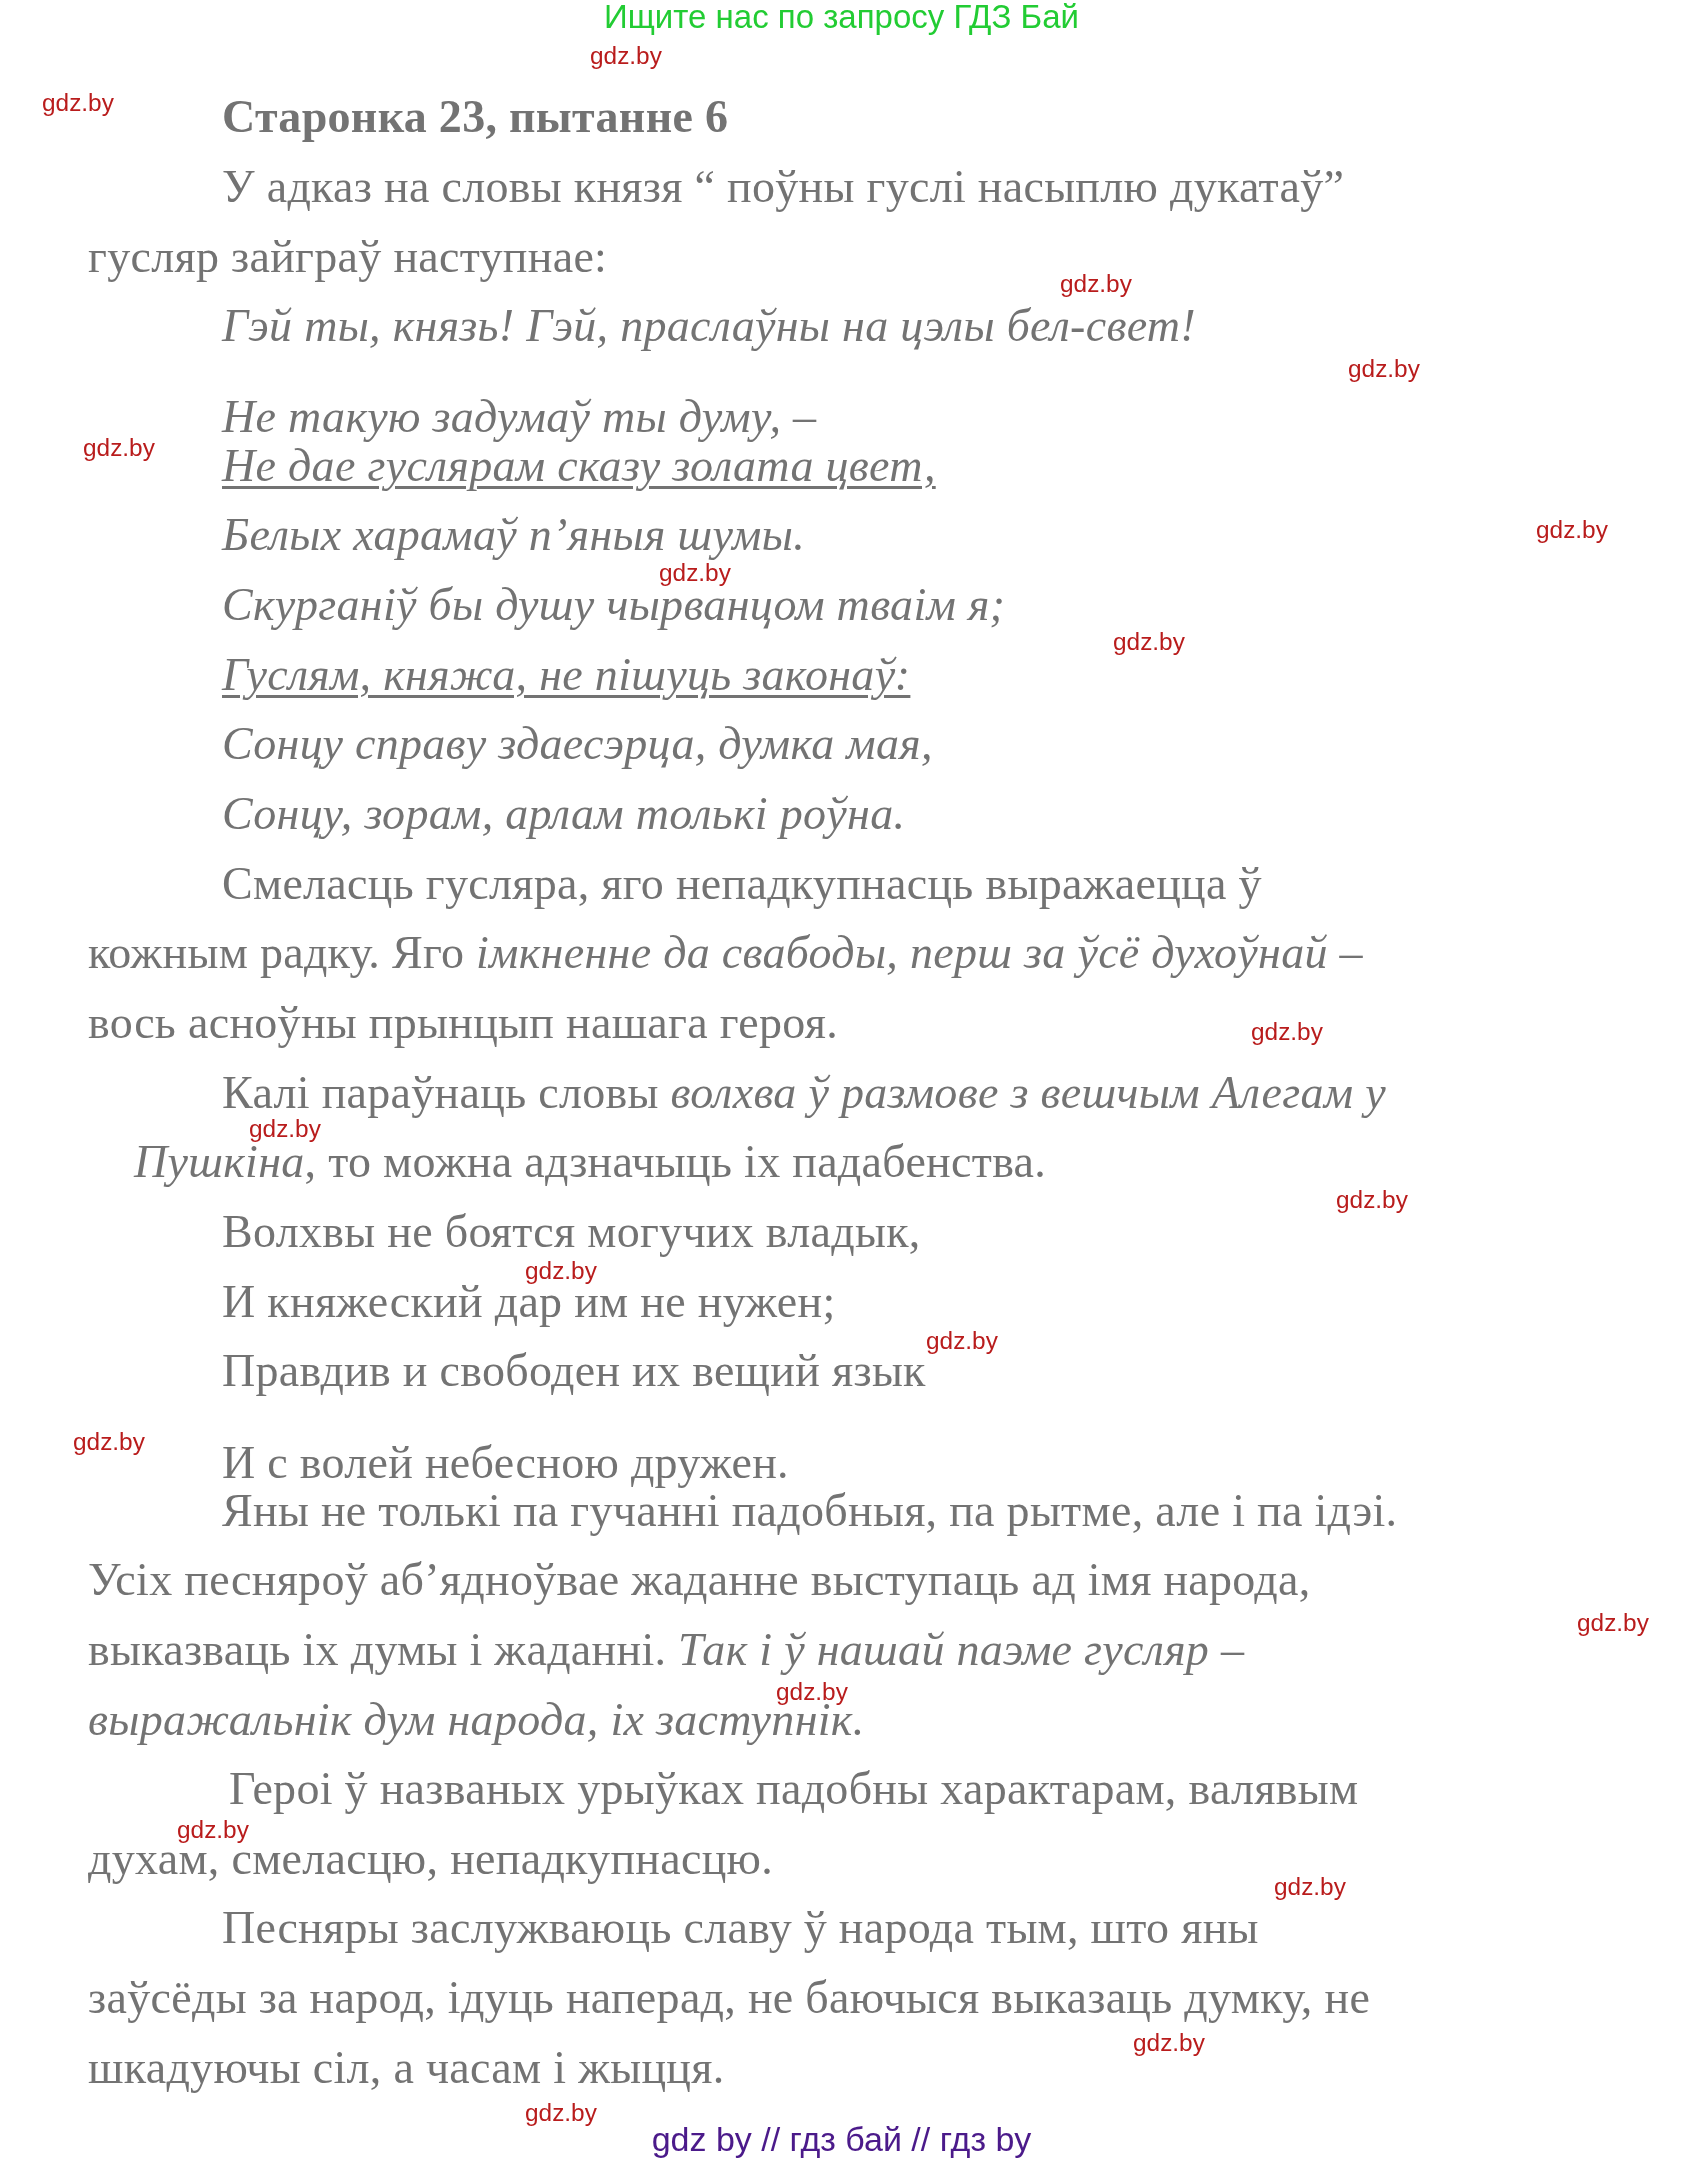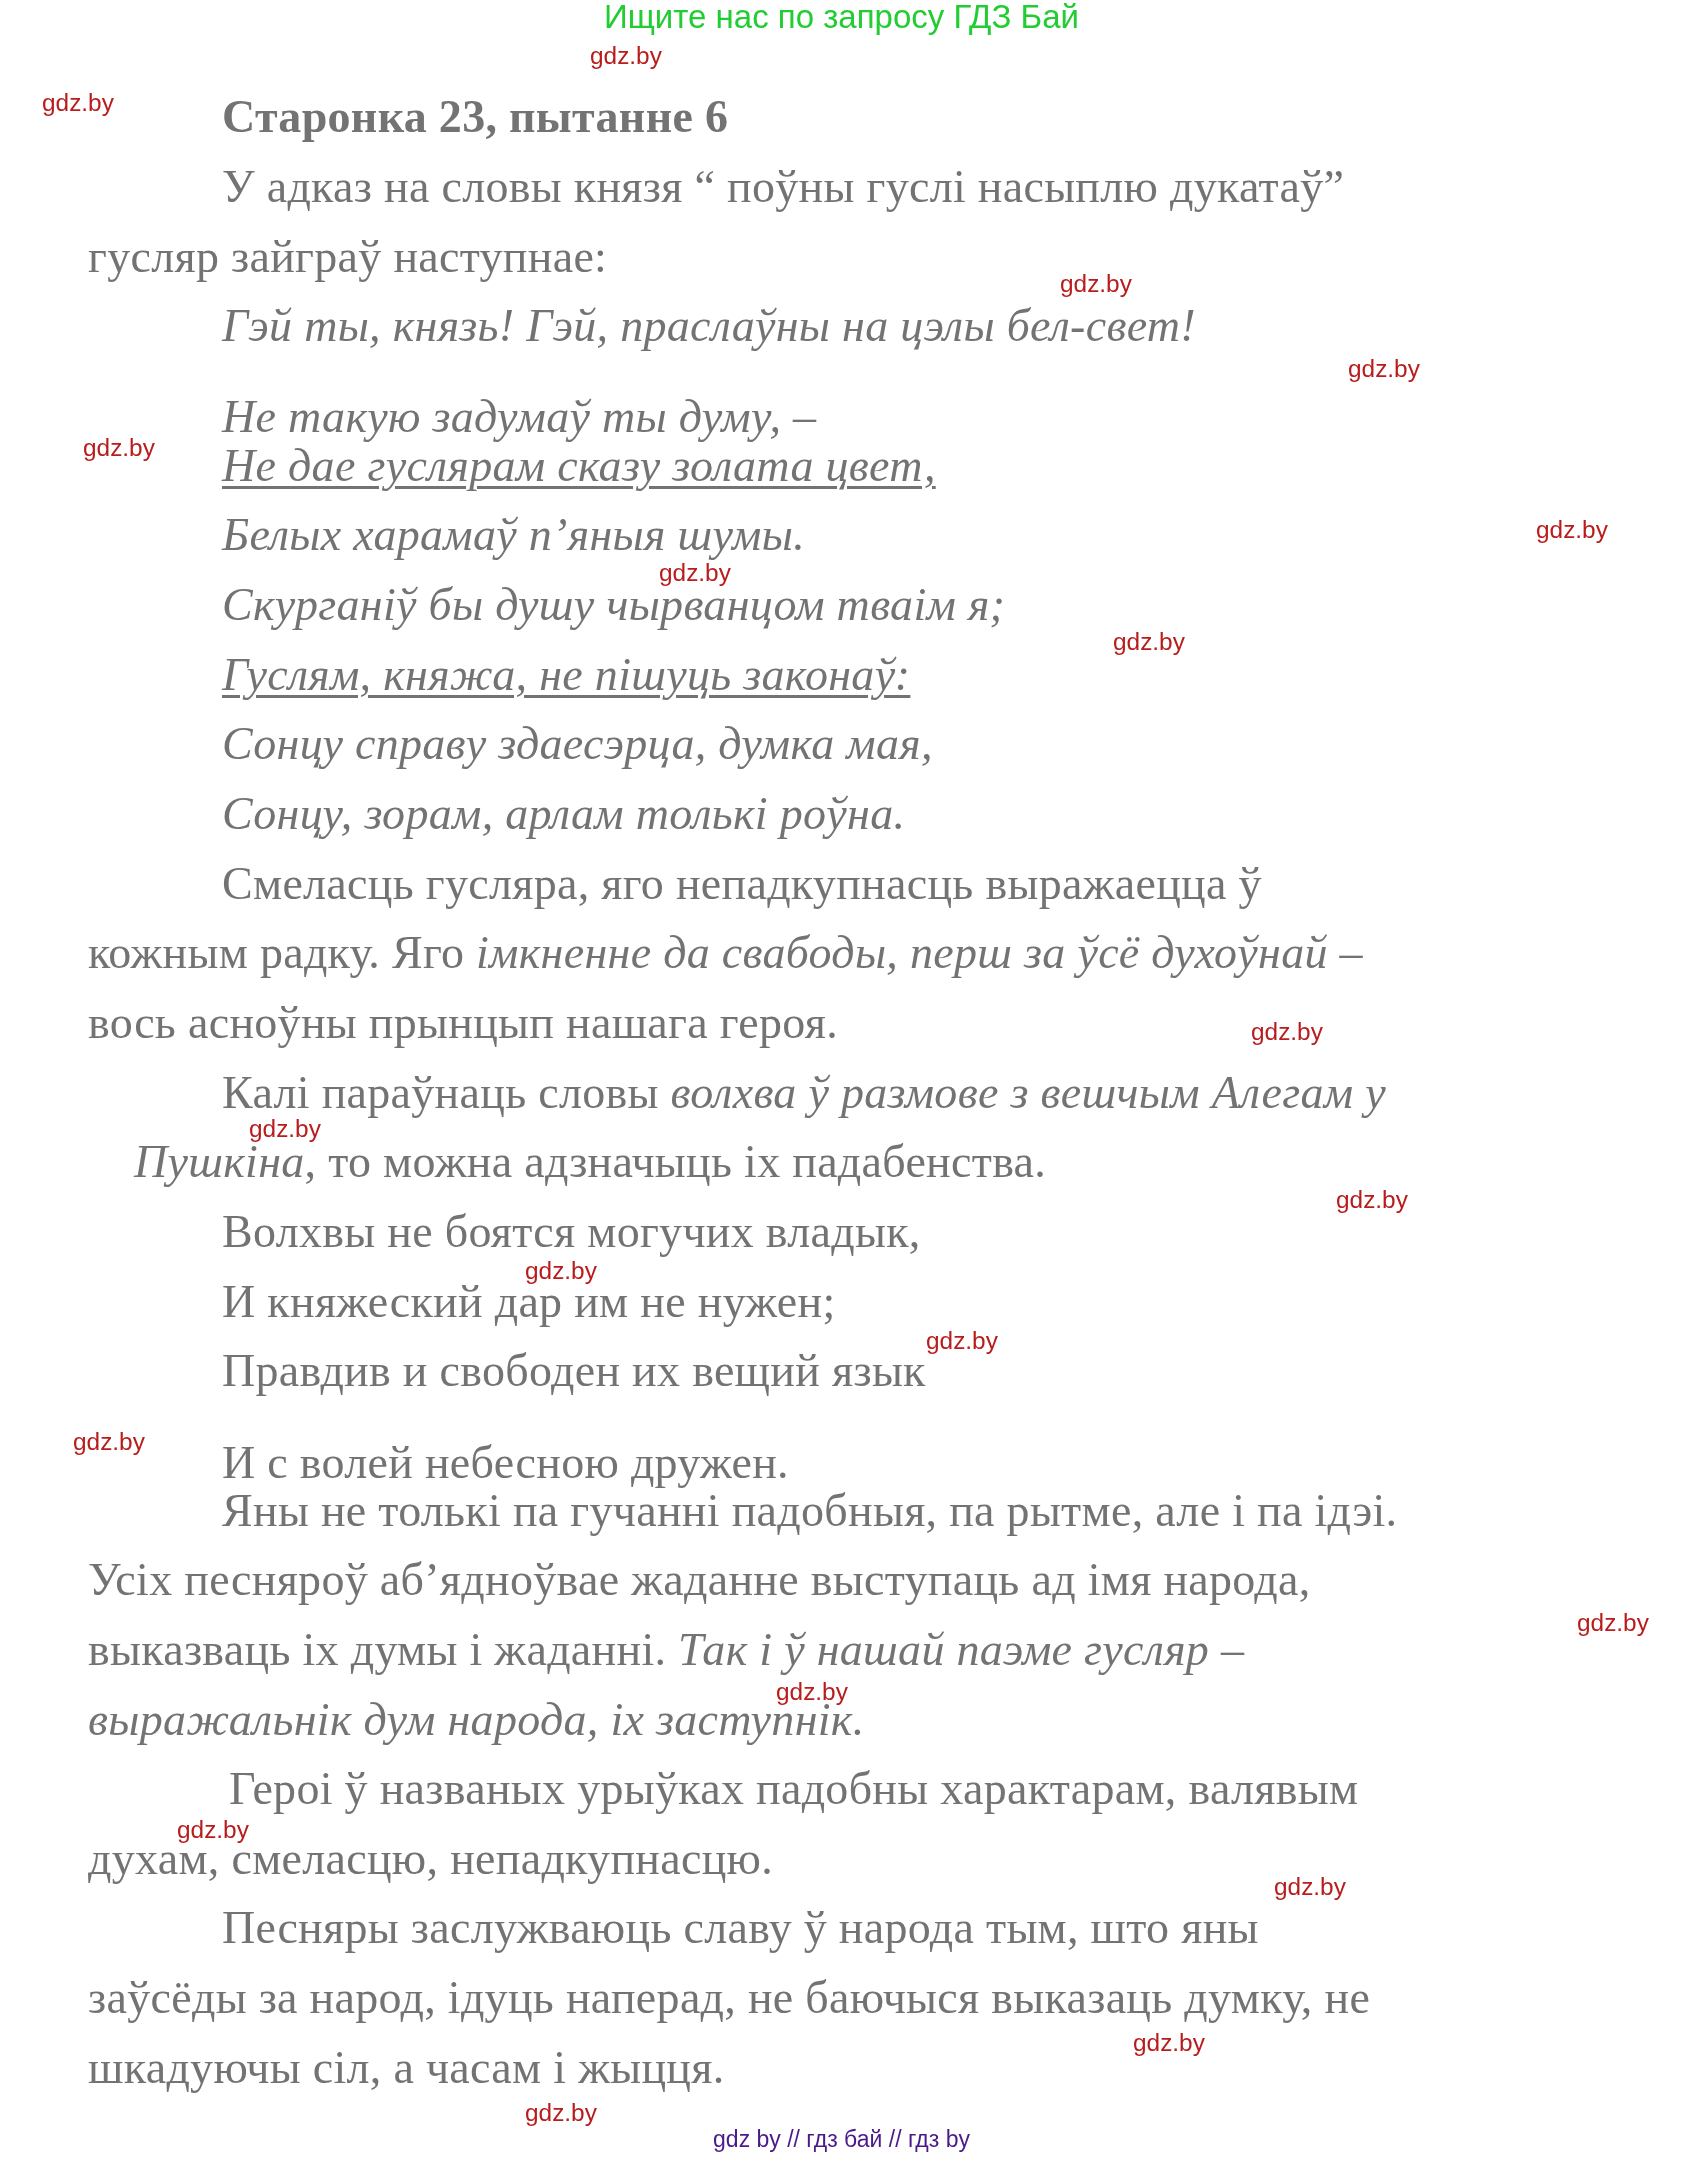--- a/index.html
+++ b/index.html
@@ -1,20 +1,20 @@
 <!DOCTYPE html>
 <html style="font-size:14.5px"><head>
 <meta charset="utf-8">
 <style>
   html, body { margin:0; padding:0; background:#ffffff; }
   body { width:1683px; height:2176px; position:relative; overflow:hidden; }
   .banner { position:absolute; top:0; left:0; width:1683px; text-align:center;
     font-family:"Liberation Sans", sans-serif; font-size:33px; line-height:34px; }
   .footer { position:absolute; top:2121px; left:0; width:1683px; text-align:center;
-    font-family:"Liberation Sans", sans-serif; font-size:23px; line-height:36px; }
+    font-family:"Liberation Sans", sans-serif; font-size:34px; line-height:36px; }
   .wm { position:absolute; font-family:"Liberation Sans", sans-serif; font-size:24.4px;
     color:#b91c1c; line-height:27px; }
   .line { position:absolute; font-family:"Liberation Serif", serif; font-size:46px;
     color:#737373; white-space:nowrap; line-height:54px; letter-spacing:0.3px; }
   .title { font-weight:bold; }
   .it { font-style:italic; }
   .ul { text-decoration:underline; text-decoration-thickness:2.7px; text-underline-offset:5.4px;text-align:right; }
 </style>
 </head>
 <body>

